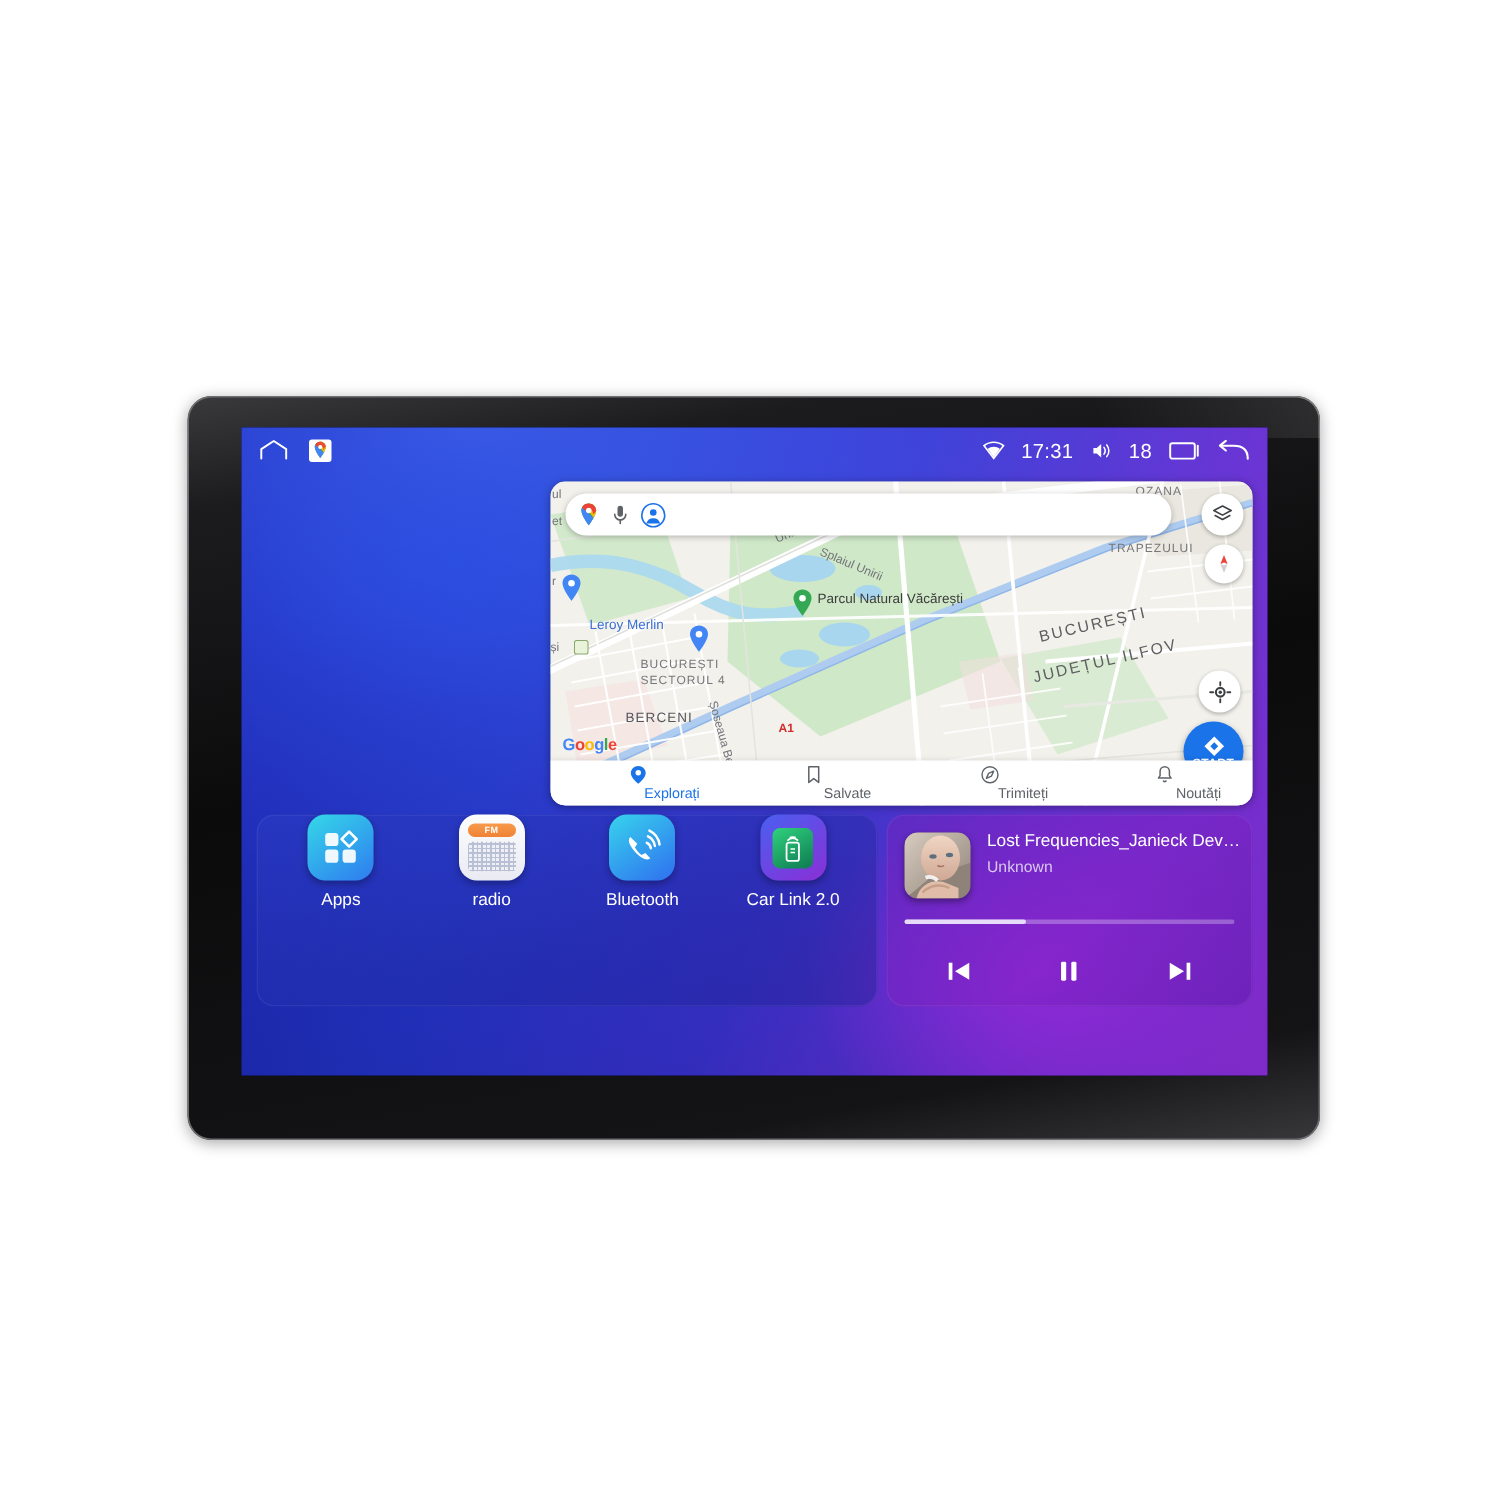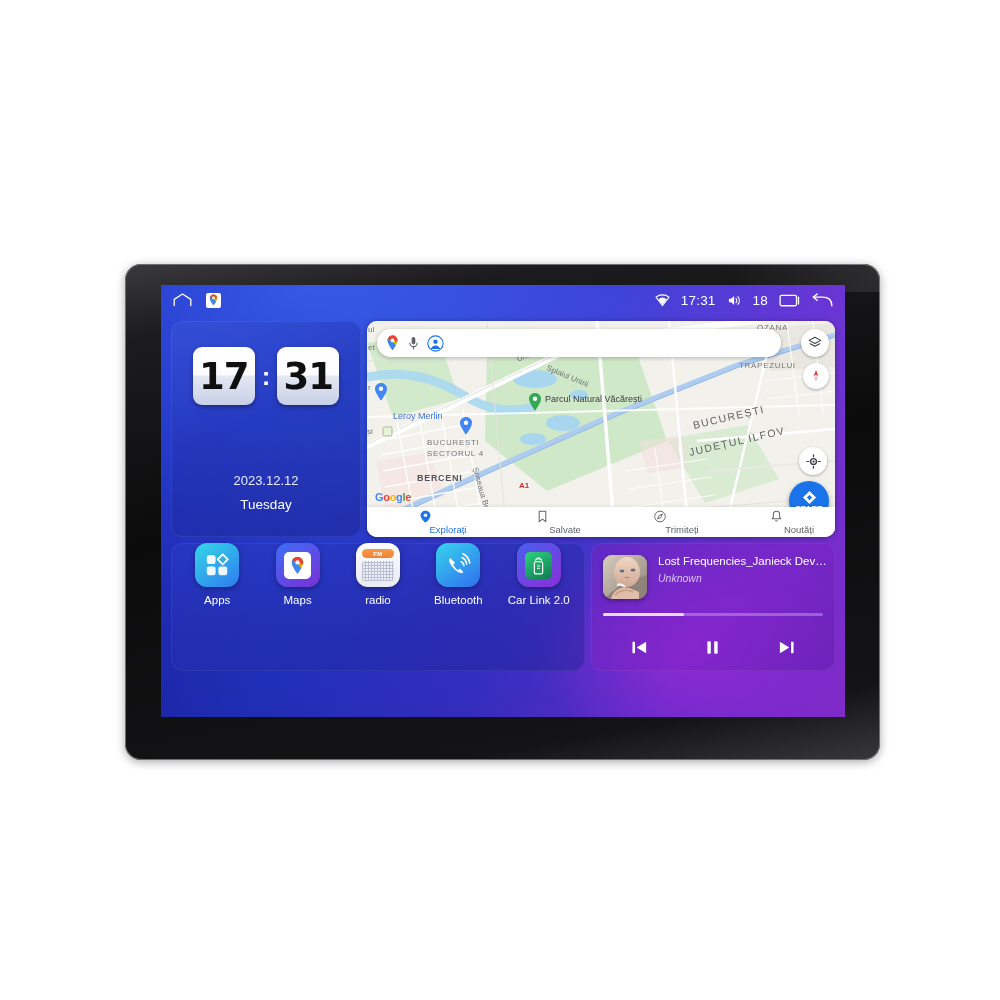--- a/index.html
+++ b/index.html
@@ -165,21 +165,21 @@
     padding:12px;
   }
   #ptop { display:flex; gap:11px; align-items:flex-start; }
   #albumart {
     width:44px;height:44px;border-radius:9px;overflow:hidden;flex:none;
     box-shadow:0 2px 4px rgba(0,0,0,.35);
     background: linear-gradient(150deg,#c7b6a8 0%, #9e8d86 40%, #6b5f62 100%);
     position:relative;
   }
   #ptitle { font-size:11.5px; color:#fff; white-space:nowrap; overflow:hidden; text-overflow:ellipsis; max-width:172px; }
-  #partist{ font-size:10.5px; color:#d9c8ee; margin-top:5px;font-style:italic; }
+  #partist{ font-size:10.5px; color:#d9c8ee; margin-top:5px; }
   #progress { position:absolute; left:12px; right:12px; top:70px; height:3px; background:rgba(255,255,255,.28); border-radius:2px; }
   #progress-fill { height:100%; background:#e6dcf7; border-radius:2px; }
   #pctrl { position:absolute; left:12px; right:12px; top:88px; height:32px; display:flex; align-items:center; justify-content:space-around; }
   .pbtn { width:34px;height:28px; display:flex; align-items:center; justify-content:center; }
 </style>
 </head>
 <body>
 
 <div id="device">
   <div id="gloss"></div>
@@ -230,29 +230,20 @@
         </span>
         <span class="ic">
           <svg width="22" height="15" viewBox="0 0 23 16">
               <path d="M22 13.6 C22 7 18 4.4 12 4.4 H3" fill="none" stroke="#fff" stroke-width="1.5" stroke-linecap="round"></path>
               <path d="M6.4 1 L2.2 4.4 L6.4 7.8" fill="none" stroke="#fff" stroke-width="1.5" stroke-linecap="round" stroke-linejoin="round"></path>
             </svg>
         </span>
       </div>
     </div>
 
-    <div id="clock-card" class="card">
-      <div id="flip">
-        <div class="flipbox">17</div>
-        <div id="colon">:</div>
-        <div class="flipbox">31</div>
-      </div>
-      <div id="clock-date">2023.12.12</div>
-      <div id="clock-day">Tuesday</div>
-    </div>
 
     <div id="maps-card" class="card">
 
       <svg id="mapcanvas" viewBox="0 0 468 216" preserveAspectRatio="none">
         <rect width="468" height="216" fill="#f2f1ec"></rect>
 
         <path d="M120 30 L265 18 L300 120 L180 170 L118 120 Z" fill="#c9e6c2" opacity=".85"></path>
         <path d="M0 22 L70 12 L92 78 L26 96 Z" fill="#cbe7c4" opacity=".8"></path>
         <path d="M300 118 L380 104 L412 158 L338 182 Z" fill="#cfe8c8" opacity=".7"></path>
         <path d="M386 8 L468 2 L468 46 L404 50 Z" fill="#e8e6de" opacity=".9"></path>
@@ -328,21 +319,21 @@
         <div class="mlabel cap" style="left:390px; top:2px;">OZANA</div>
         <div class="mlabel cap" style="left:372px; top:40px;">TRAPEZULUI</div>
         <div class="mlabel rot" style="left:150px; top:34px; transform:rotate(-22deg); color:#74747a;">Unirii</div>
         <div class="mlabel rot" style="left:180px; top:42px; transform:rotate(23deg); color:#74747a;">Splaiul Unirii</div>
         <div class="mlabel poi" style="left:178px; top:73px;">Parcul Natural Văcărești</div>
         <div class="mlabel blue" style="left:26px;  top:90px;">Leroy Merlin</div>
         <div class="mlabel big rot" style="left:326px; top:98px; transform:rotate(-13deg);">BUCUREȘTI</div>
         <div class="mlabel big rot" style="left:322px; top:125px; transform:rotate(-13deg);">JUDEȚUL ILFOV</div>
         <div class="mlabel cap" style="left:60px;  top:117px;">BUCUREȘTI</div>
         <div class="mlabel cap" style="left:60px;  top:128px;">SECTORUL 4</div>
-        <div class="mlabel cap" style="left:50px;  top:152px; font-size:9px; color:#55555a;font-weight:bold;">BERCENI</div>
+        <div class="mlabel cap" style="left:50px;  top:152px; font-size:9px; color:#55555a;">BERCENI</div>
         <div class="mlabel rot" style="left:108px; top:142px; transform:rotate(74deg); color:#74747a;">Șoseaua Be</div>
         <div class="mlabel" style="left:1px;   top:4px;  color:#74747a;">ul</div>
         <div class="mlabel" style="left:1px;   top:22px; color:#74747a;">et</div>
         <div class="mlabel" style="left:1px;   top:62px; color:#74747a;">r</div>
         <div class="mlabel" style="left:0px;   top:106px;color:#74747a;">și</div>
         <div class="mlabel" style="left:152px; top:160px; color:#d03030; font-weight:700;">A1</div>
       </div>
 
       <div id="googlelogo">
         <span>G</span><span>o</span><span>o</span><span>g</span><span>l</span><span>e</span>
@@ -444,34 +435,20 @@
           <svg width="26" height="26" viewBox="0 0 28 28">
             <rect x="3" y="3.5" width="9.5" height="9.5" rx="2.4" fill="#ffffff" opacity=".92"></rect>
             <rect x="3" y="15.5" width="9.5" height="9.5" rx="2.4" fill="#ffffff" opacity=".92"></rect>
             <rect x="15.5" y="15.5" width="9.5" height="9.5" rx="2.4" fill="#ffffff" opacity=".92"></rect>
             <path d="M20.2 2.6 25.6 8l-5.4 5.4L14.8 8z" fill="none" stroke="#ffffff" stroke-width="1.9" stroke-linejoin="round"></path>
           </svg>
         </div>
         <span class="applabel">Apps</span>
       </div>
 
-      <div class="app">
-        <div class="appicon ic-maps">
-          <div style="width:27px;height:27px;background:#fff;border-radius:5px;display:flex;align-items:center;justify-content:center">
-            <svg width="17" height="19" viewBox="0 0 24 26">
-              <path d="M12 1c4.5 0 8 3.4 8 7.7 0 5.6-8 16-8 16S4 14.3 4 8.7C4 4.4 7.5 1 12 1z" fill="#34A853"></path>
-              <path d="M12 1c4.5 0 8 3.4 8 7.7 0 2.2-1.2 5-2.8 7.8L7.6 3.1A8.3 8.3 0 0 1 12 1z" fill="#FBBC04"></path>
-              <path d="M4.6 5.3 17.2 16.5C15 20.4 12 24.7 12 24.7S4 14.3 4 8.7c0-1.2.2-2.3.6-3.4z" fill="#4285F4"></path>
-              <path d="M12 1a8 8 0 0 0-7.4 4.3l5.6 5a3.3 3.3 0 1 1 4.6 4.1l2.4-2.1C18.8 11 20 9.6 20 8.7 20 4.4 16.5 1 12 1z" fill="#EA4335"></path>
-              <circle cx="12" cy="8.6" r="3" fill="#fff"></circle>
-            </svg>
-          </div>
-        </div>
-        <span class="applabel">Maps</span>
-      </div>
 
       <div class="app">
         <div class="appicon ic-radio" style="flex-direction:column;gap:3px;padding:5px 4px;">
           <div style="width:32px;height:9px;border-radius:5px;background:linear-gradient(#f79a4a,#ef8235);display:flex;align-items:center;justify-content:center;">
             <span style="font-size:6px;font-weight:700;color:#fff;letter-spacing:.4px;">FM</span>
           </div>
           <div style="width:32px;height:20px;border-radius:3px;background:
               repeating-linear-gradient(90deg,#b9bfd4 0 1px, transparent 1px 3px),
               repeating-linear-gradient(0deg,#b9bfd4 0 1px, transparent 1px 3px),
               #eef0f6;"></div>

